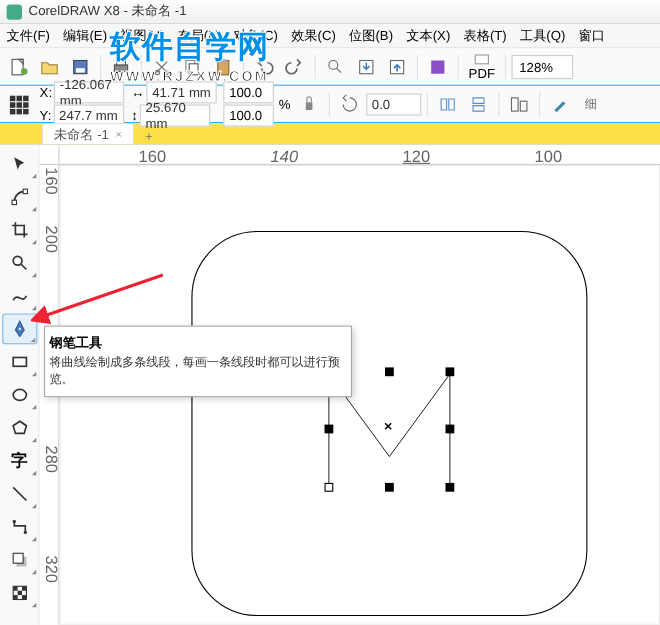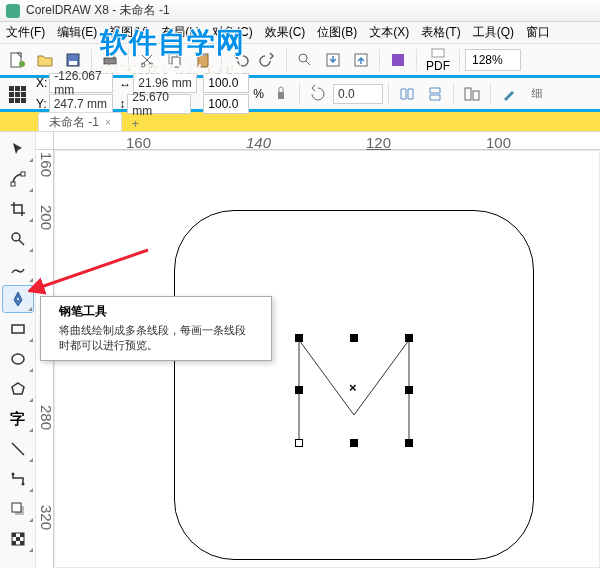--- a/index.html
+++ b/index.html
@@ -2,21 +2,21 @@
 <html><head>
 <meta charset="utf-8">
 <style>
 * { box-sizing: border-box; margin: 0; padding: 0; font-family: "Microsoft YaHei", Arial, sans-serif; font-size: 12px; }
 body { width: 600px; height: 568px; background: #fff; overflow: hidden; position: relative; }
 .titlebar { background: linear-gradient(#fdfdfd,#f0f0f0); height: 22px; border-bottom: 1px solid #d4d4d4; display: flex; align-items: center; padding: 0 6px; }
 .app-icon { width: 14px; height: 14px; background: #4a8; border-radius: 3px; margin-right: 6px; }
 .titlebar span { color: #333; }
 .menubar { height: 22px; background: #f7f7f7; border-bottom: 1px solid #e0e0e0; display: flex; align-items: center; }
 .menubar div { padding: 0 6px; cursor: default; }
-.toolbar1, .toolbar2 { height: 34px; background: #fafafa; border-bottom: 3px solid #0ea5e9; display: flex; align-items: center; padding: 0 4px; gap: 2px; }
+.toolbar1, .toolbar2 { height: 34px; background: #fafafa; border-bottom: 1px solid #0ea5e9; display: flex; align-items: center; padding: 0 4px; gap: 2px; }
 .tbtn { width: 26px; height: 26px; display: flex; align-items: center; justify-content: center; border-radius: 3px; }
 .sep { width: 1px; height: 22px; background: #e0e0e0; margin: 0 3px; }
 .numfield { width: 64px; height: 20px; border: 1px solid #ccc; background: #fff; display: flex; align-items: center; padding: 0 4px; font-size: 11px; color: #333; }
 .pct { width: 46px; height: 20px; border: 1px solid #ccc; background: #fff; display: flex; align-items: center; padding: 0 4px; font-size: 11px; }
 .pdf-btn { width: 32px; height: 26px; display: flex; flex-direction: column; align-items: center; justify-content: center; font-size: 9px; }
 .zoom { width: 56px; height: 22px; border: 1px solid #ccc; background: #fff; display: flex; align-items: center; padding: 0 6px; }
 .tab-bar { height: 20px; background: #fde047; border-bottom: 1px solid #dcdcdc; display: flex; align-items: flex-end; padding-left: 38px; }
 .tab { height: 19px; padding: 0 10px; background: #fff; border: 1px solid #dcdcdc; border-bottom: none; border-radius: 3px 3px 0 0; display: flex; align-items: center; font-size: 11px; color: #555; }
 .tab .x { margin-left: 6px; color: #999; font-size: 10px; }
 .tab-plus { margin-left: 4px; color: #777; padding: 0 6px; }
@@ -29,26 +29,26 @@
 .ruler-v { position: absolute; left: 36px; top: 18px; bottom: 0; width: 18px; background: #fff; border-right: 1px solid #d0d0d0; }
 .ruler-corner { position: absolute; left: 36px; top: 0; width: 18px; height: 18px; background: #fff; border-right: 1px solid #d0d0d0; border-bottom: 1px solid #d0d0d0; z-index: 2; }
 .ruler-tick { position: absolute; color: #666; font-size: 15px; text-align: right; }
 .canvas { position: absolute; left: 54px; top: 18px; right: 0; bottom: 0; background: #fff; box-shadow: inset 0 0 0 1px #e8e8e8; overflow: hidden; }
 .shape-round { position: absolute; border: 1px solid #000; border-radius: 60px; }
 .m-path { position: absolute; }
 .handle { position: absolute; width: 8px; height: 8px; background: #000; }
 .handle.open { background: #fff; border: 1px solid #000; }
 .center-x { position: absolute; font-size: 13px; color: #000; font-weight: bold; }
 .arrow { position: absolute; pointer-events: none; }
-.tooltip { position: absolute; background: #fff; border: 1px solid #aaa; box-shadow: 2px 2px 6px rgba(0,0,0,0.2); padding: 6px 18px; width: 232px; z-index: 10; }
+.tooltip { position: absolute; background: #fff; border: 1px solid #aaa; box-shadow: 2px 2px 6px rgba(0,0,0,0.2); padding: 6px 4px; width: 280px; z-index: 10; }
 .tooltip .tt-title { font-weight: bold; margin-bottom: 3px; font-size: 12px; }
 .tooltip .tt-body { font-size: 11px; color: #333; line-height: 1.4; }
 .watermark { position: absolute; left: 100px; top: 24px; z-index: 20; pointer-events: none; }
 .watermark .cn { font-size: 28px; font-weight: 900; color: #0090e8; letter-spacing: 1px; -webkit-text-stroke: 2px #fff; paint-order: stroke; }
-.watermark .en { font-size: 13px; font-weight: 400; color: #a16207; letter-spacing: 2px; -webkit-text-stroke: 1px #fff; }
+.watermark .en { font-size: 13px; font-weight: 700; color: #000000; letter-spacing: 2px; -webkit-text-stroke: 1px #fff; }
 svg { display: block; }
 </style>
 </head>
 <body>
 
 <div class="titlebar">
   <div class="app-icon"></div>
   <span>CorelDRAW X8 - 未命名 -1</span>
 </div>
 
@@ -188,21 +188,21 @@
         <span>Y:</span>
         <div class="numfield">
           <span>247.7 mm</span>
         </div>
       </div>
   </div>
   <div style="display:flex;flex-direction:column;gap:1px;">
     <div style="display:flex;align-items:center;gap:2px;">
         <span>↔</span>
         <div class="numfield">
-          <span>21.96 mm</span>
+          <span>41.71 mm</span>
         </div>
       </div>
     <div style="display:flex;align-items:center;gap:2px;">
         <span>↕</span>
         <div class="numfield">
           <span>25.670 mm</span>
         </div>
       </div>
   </div>
   <div style="display:flex;flex-direction:column;gap:1px;margin-left:4px;">

